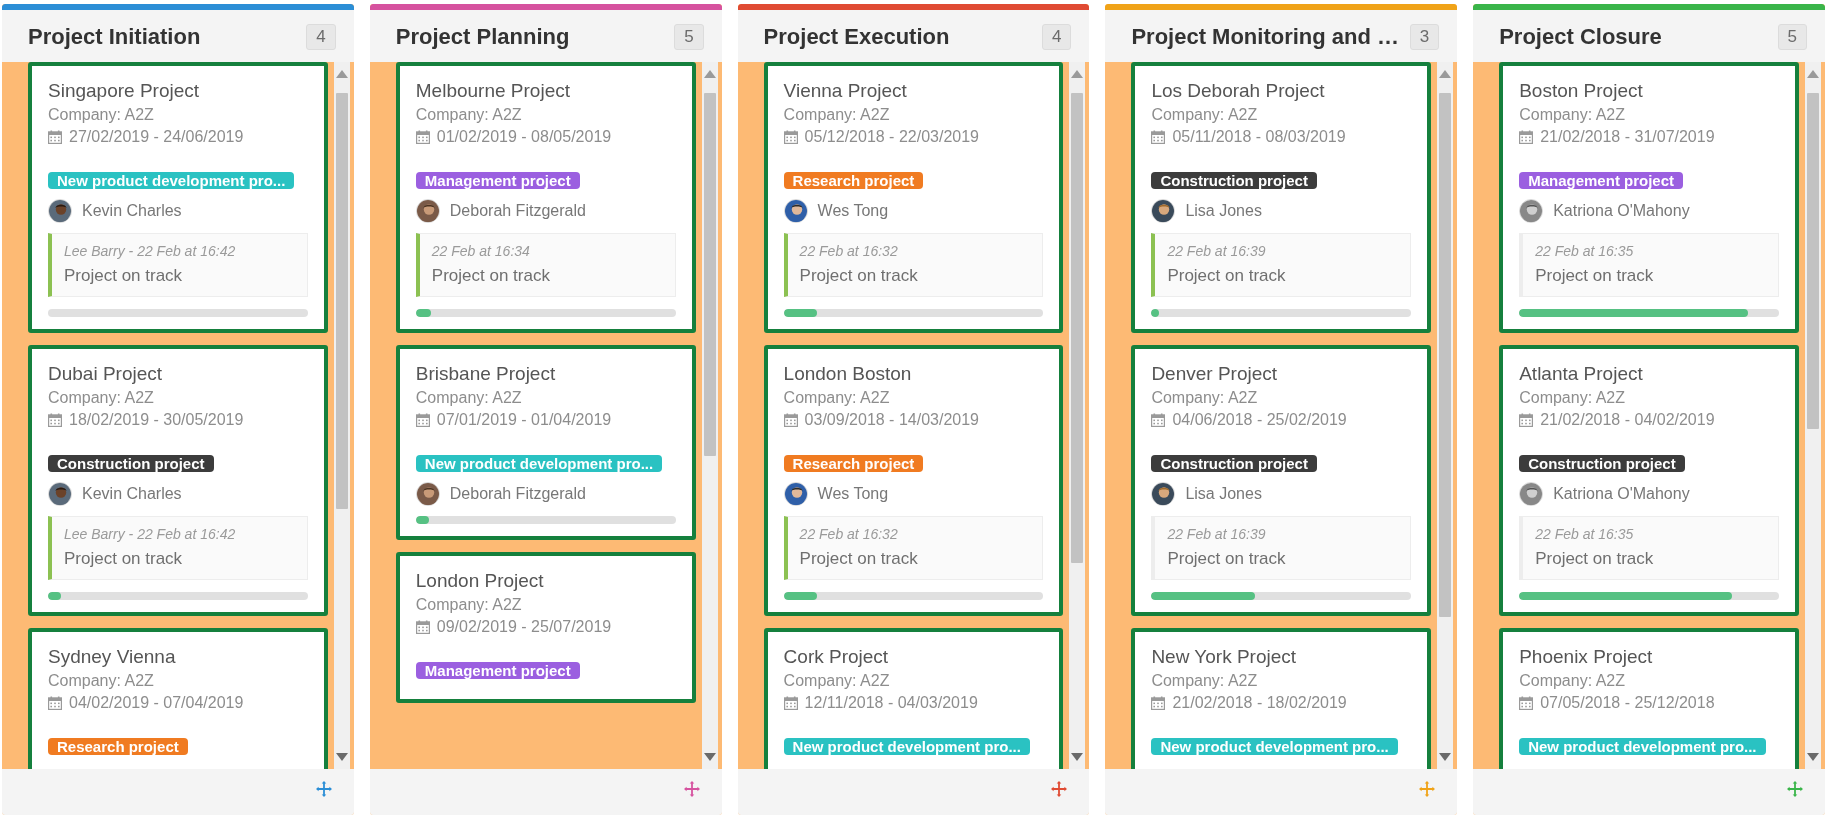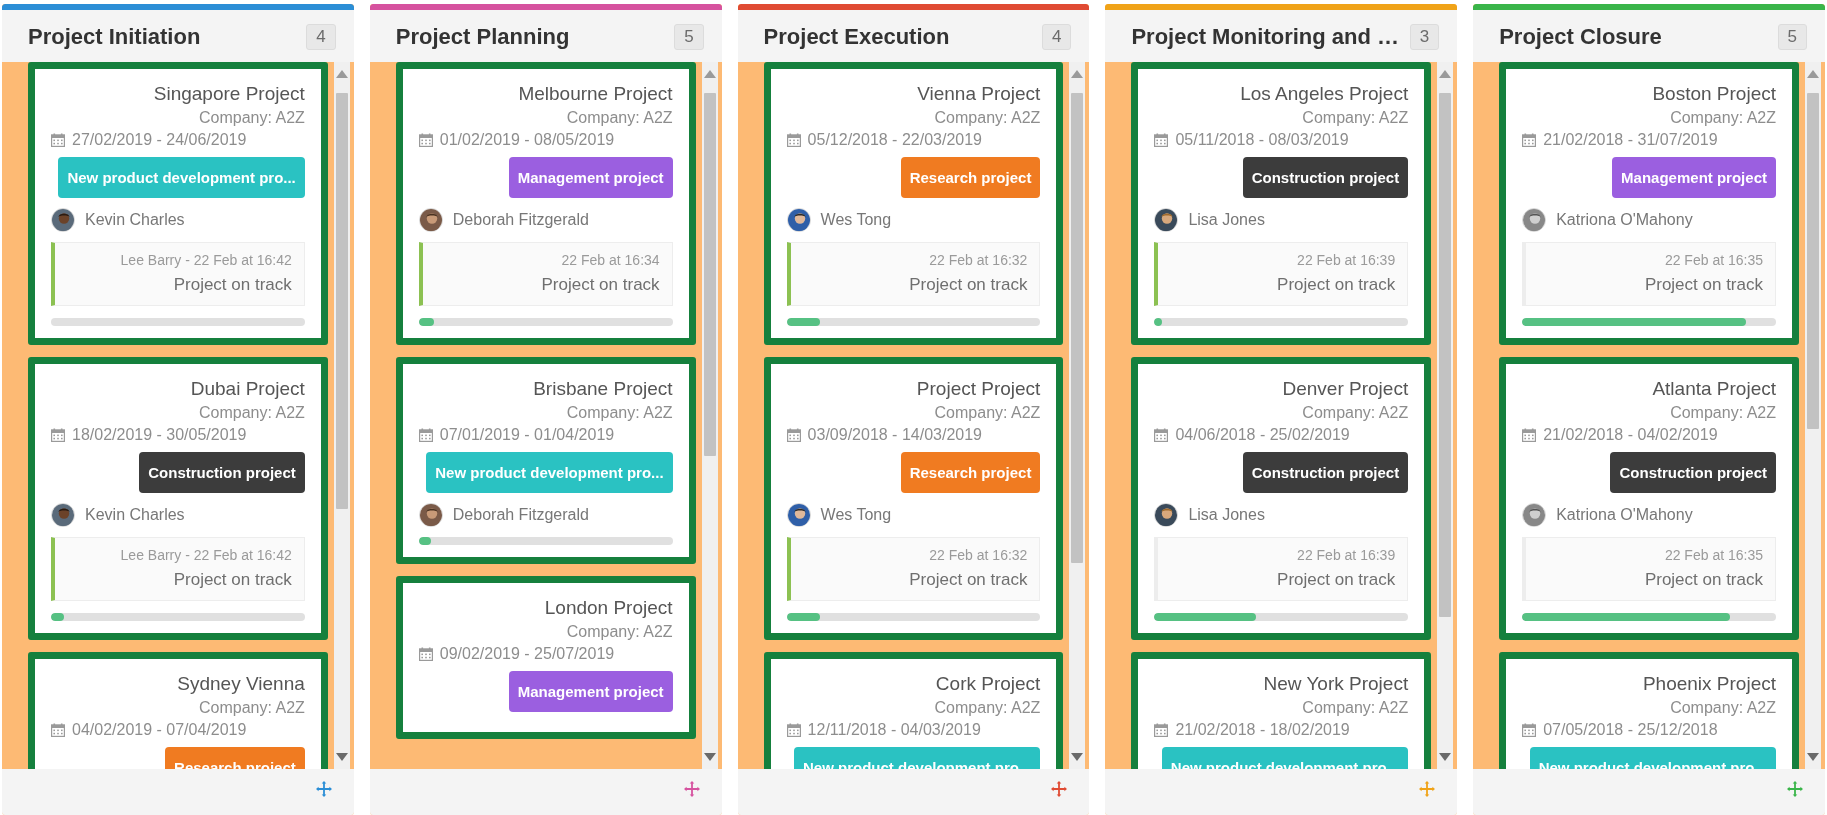--- a/index.html
+++ b/index.html
@@ -68,25 +68,24 @@
     overflow: hidden;
     padding: 0 26px 0 26px;
   }
   .cards {
     position: absolute;
     top: 0; left: 26px; right: 26px; bottom: 0;
     overflow: hidden;
   }
   .card {
     background: #ffffff;
-    border: 7px solid #15803d;
+    border: 4px solid #15803d;
     border-radius: 3px;
     padding: 14px 16px 10px 16px;
     margin-bottom: 12px;
-    text-align: right;
   }
   .card-title {
     font-size: 19px;
     color: #555555;
     margin-bottom: 4px;
   }
   .card-company {
     font-size: 16px;
     color: #8d8d8d;
     margin-bottom: 4px;
@@ -100,27 +99,28 @@
     gap: 7px;
   }
   .cal-icon { display: inline-block; line-height: 1; color: #8d8d8d; }
   .cal-icon svg { display: block; }
   .tag {
     display: inline-block;
     font-size: 15px;
     font-weight: bold;
     color: #ffffff;
     border-radius: 4px;
-    padding: 12px 9px;
+    padding: 0 9px;
     margin-bottom: 10px;
     max-width: 100%;
     white-space: nowrap;
     overflow: hidden;
     text-overflow: ellipsis;
     vertical-align: top;
+    margin-top: 18px;
   }
   .assignee {
     display: flex;
     align-items: center;
     gap: 10px;
     margin-bottom: 10px;
   }
   .avatar {
     width: 24px; height: 24px;
     border-radius: 50%;
@@ -134,21 +134,21 @@
   }
   .assignee-name { font-size: 16px; color: #777777; }
   .comment {
     background: #fafafa;
     border: 1px solid #ededed;
     border-left-width: 4px;
     border-left-style: solid;
     padding: 9px 12px 10px 12px;
     margin-bottom: 12px;
   }
-  .comment-meta { font-size: 14px; color: #9a9a9a; margin-bottom: 7px; }
+  .comment-meta { font-size: 14px; color: #9a9a9a; margin-bottom: 7px; font-style: italic; }
   .comment-text { font-size: 17px; color: #6f6f6f; }
   .progress {
     height: 8px;
     background: #e0e0e0;
     border-radius: 4px;
     overflow: hidden;
     margin-bottom: 2px;
   }
   .progress-fill {
     height: 100%;
@@ -490,21 +490,21 @@
             </div>
             <div class="comment" style="border-left-color:#8cc152">
               <div class="comment-meta">22 Feb at 16:32</div>
               <div class="comment-text">Project on track</div>
             </div>
             <div class="progress">
               <div class="progress-fill" style="width:13%;background:#56c183"></div>
             </div>
           </div>
           <div class="card">
-            <div class="card-title">Project Project</div>
+            <div class="card-title">London Boston</div>
             <div class="card-company">Company: A2Z</div>
             <div class="card-dates">
               <span class="cal-icon">
                 <svg width="14" height="14" viewBox="0 0 14 14">
                   <rect x="0.5" y="2" width="13" height="11.5" fill="none" stroke="#9a9a9a" stroke-width="1.4"></rect>
                   <rect x="0.5" y="2" width="13" height="3" fill="#9a9a9a"></rect>
                   <rect x="2.5" y="0.5" width="1.6" height="2.6" fill="#9a9a9a"></rect>
                   <rect x="9.9" y="0.5" width="1.6" height="2.6" fill="#9a9a9a"></rect>
                   <rect x="2.4" y="6.6" width="1.6" height="1.5" fill="#9a9a9a"></rect>
                   <rect x="6.2" y="6.6" width="1.6" height="1.5" fill="#9a9a9a"></rect>
@@ -575,21 +575,21 @@
     </div>
     <div class="column">
       <div class="col-accent" style="background:#f0a318"></div>
       <div class="col-header">
         <span class="col-title">Project Monitoring and Co...</span>
         <span class="col-count">3</span>
       </div>
       <div class="col-body">
         <div class="cards">
           <div class="card">
-            <div class="card-title">Los Angeles Project</div>
+            <div class="card-title">Los Deborah Project</div>
             <div class="card-company">Company: A2Z</div>
             <div class="card-dates">
               <span class="cal-icon">
                 <svg width="14" height="14" viewBox="0 0 14 14">
                   <rect x="0.5" y="2" width="13" height="11.5" fill="none" stroke="#9a9a9a" stroke-width="1.4"></rect>
                   <rect x="0.5" y="2" width="13" height="3" fill="#9a9a9a"></rect>
                   <rect x="2.5" y="0.5" width="1.6" height="2.6" fill="#9a9a9a"></rect>
                   <rect x="9.9" y="0.5" width="1.6" height="2.6" fill="#9a9a9a"></rect>
                   <rect x="2.4" y="6.6" width="1.6" height="1.5" fill="#9a9a9a"></rect>
                   <rect x="6.2" y="6.6" width="1.6" height="1.5" fill="#9a9a9a"></rect>

